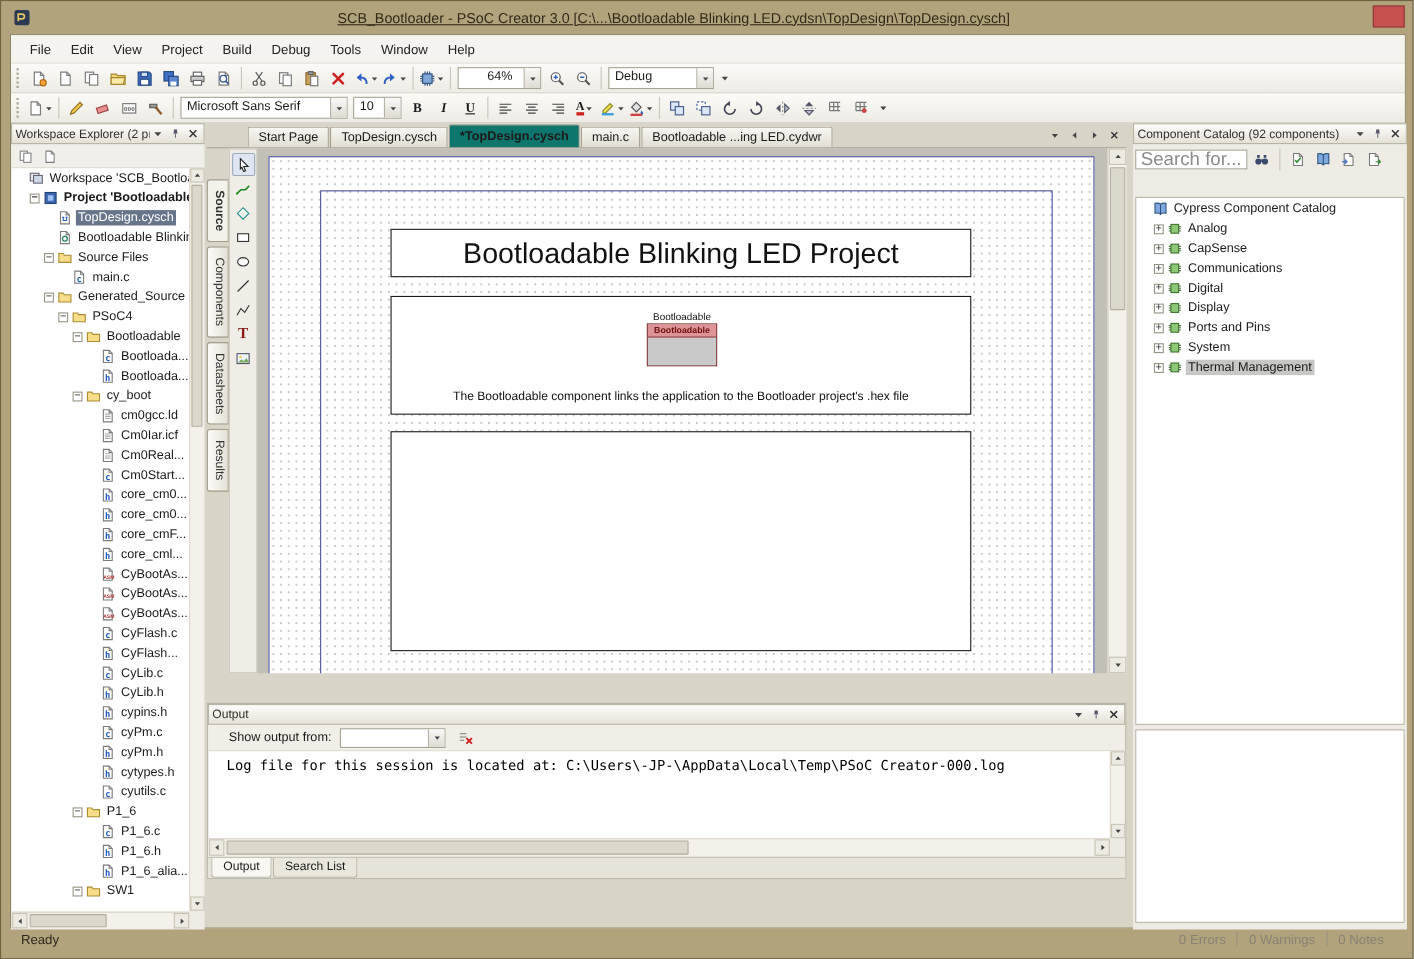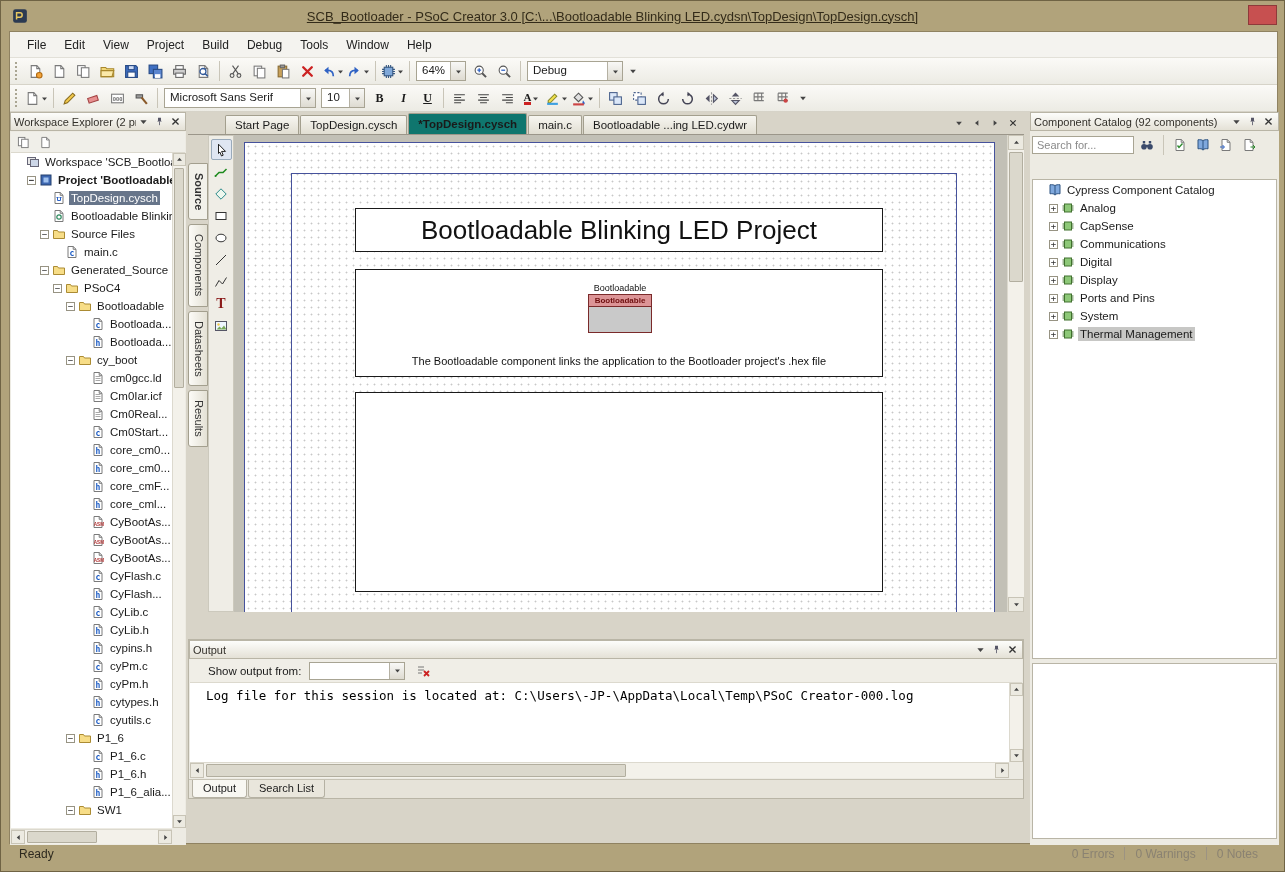--- a/index.html
+++ b/index.html
@@ -127,21 +127,21 @@
   .out-clear svg { width:14px; height:14px; }
   .out-text { position:absolute; left:1px; right:14px; top:43px; bottom:36px; background:#fff; font-family:"DejaVu Sans Mono",monospace; font-size:12.5px; padding:5px 6px 0 16px; white-space:pre; overflow:hidden; color:#000; }
   .out-vscroll { position:absolute; right:1px; width:13px; top:43px; bottom:36px; }
   .out-hscroll { position:absolute; left:1px; right:14px; bottom:20px; height:16px; }
   .out-tabs { position:absolute; left:0; right:0; bottom:0; height:19px; background:#e6e3d9; border-top:1px solid #c6c2b4; display:flex; padding-left:3px; }
   .otab { padding:2px 10px; font-size:11px; border:1px solid #b5b1a3; border-top:none; background:#e9e6dc; margin-right:1px; border-radius:0 0 3px 3px; }
   .otab.active { background:#f8f7f2; }
 
   
   .cat-search { position:absolute; left:2px; right:2px; top:21px; height:24px; display:flex; align-items:center; gap:3px; }
-  .search-input { width:102px; height:18px; border:1px solid #a8a493; font-size:11px; padding:0 4px; font-family:"Liberation Sans",sans-serif; color:#333; }
+  .search-input { width:102px; height:18px; border:1px solid #a8a493; font-size:17px; padding:0 4px; font-family:"Liberation Sans",sans-serif; color:#333; }
   .search-input::placeholder { color:#8a8a8a; }
   .cat-search .tbi { min-width:20px; height:20px; } .cat-search .tbi svg { width:14px; height:14px; }
   .cat-tabs { position:absolute; left:2px; right:2px; top:47px; height:19px; display:flex; align-items:flex-end; border-bottom:1px solid #9b968a; }
   .ctab { padding:2px 10px 1px; border:1px solid #a39f8e; border-bottom:none; background:linear-gradient(#f7f6f1,#e1ded2); border-radius:2px 2px 0 0; font-size:11px; margin-right:1px; }
   .ctab.active { background:#fcfbf8; font-weight:bold; }
   .cat-arrows { margin-left:auto; display:flex; gap:2px; padding-bottom:3px; }
   .cat-arrows .pbtn svg { width:8px; height:8px; }
   #cat-tree { position:absolute; left:2px; right:2px; top:67px; height:480px; border:1px solid #b9b5a6; padding-top:1px; }
   .cat-preview { position:absolute; left:2px; right:2px; top:551px; height:176px; background:#fff; border:1px solid #b9b5a6; }
 
@@ -306,21 +306,21 @@
         <span class="tbi">
           <svg viewBox="0 0 14 14" xmlns="http://www.w3.org/2000/svg">
             <rect x="3" y="3" width="8" height="8" fill="#7fa8d9" stroke="#33557f"></rect>
             <path d="M5 1v2M7 1v2M9 1v2M5 11v2M7 11v2M9 11v2M1 5h2M1 7h2M1 9h2M11 5h2M11 7h2M11 9h2" stroke="#33557f"></path>
           </svg>
           <span class="dd"><svg viewBox="0 0 8 8" xmlns="http://www.w3.org/2000/svg">
               <path d="M1.2 2.8h5.6L4 6.2z" fill="#444"></path>
             </svg></span>
         </span>
         <span class="tbsep"></span>
-        <span class="tbcombo" style="width: 50px;">
+        <span class="tbcombo" style="width: 76px; padding-left: 21px;">
           <span class="tbcombo-val">64%</span>
           <span class="tbcombo-btn">
             <svg viewBox="0 0 8 8" xmlns="http://www.w3.org/2000/svg">
               <path d="M1.2 2.8h5.6L4 6.2z" fill="#444"></path>
             </svg>
           </span>
         </span>
         <span class="tbi">
           <svg viewBox="0 0 14 14" xmlns="http://www.w3.org/2000/svg">
             <circle cx="5.8" cy="5.8" r="3.8" fill="#fff" stroke="#555"></circle>

